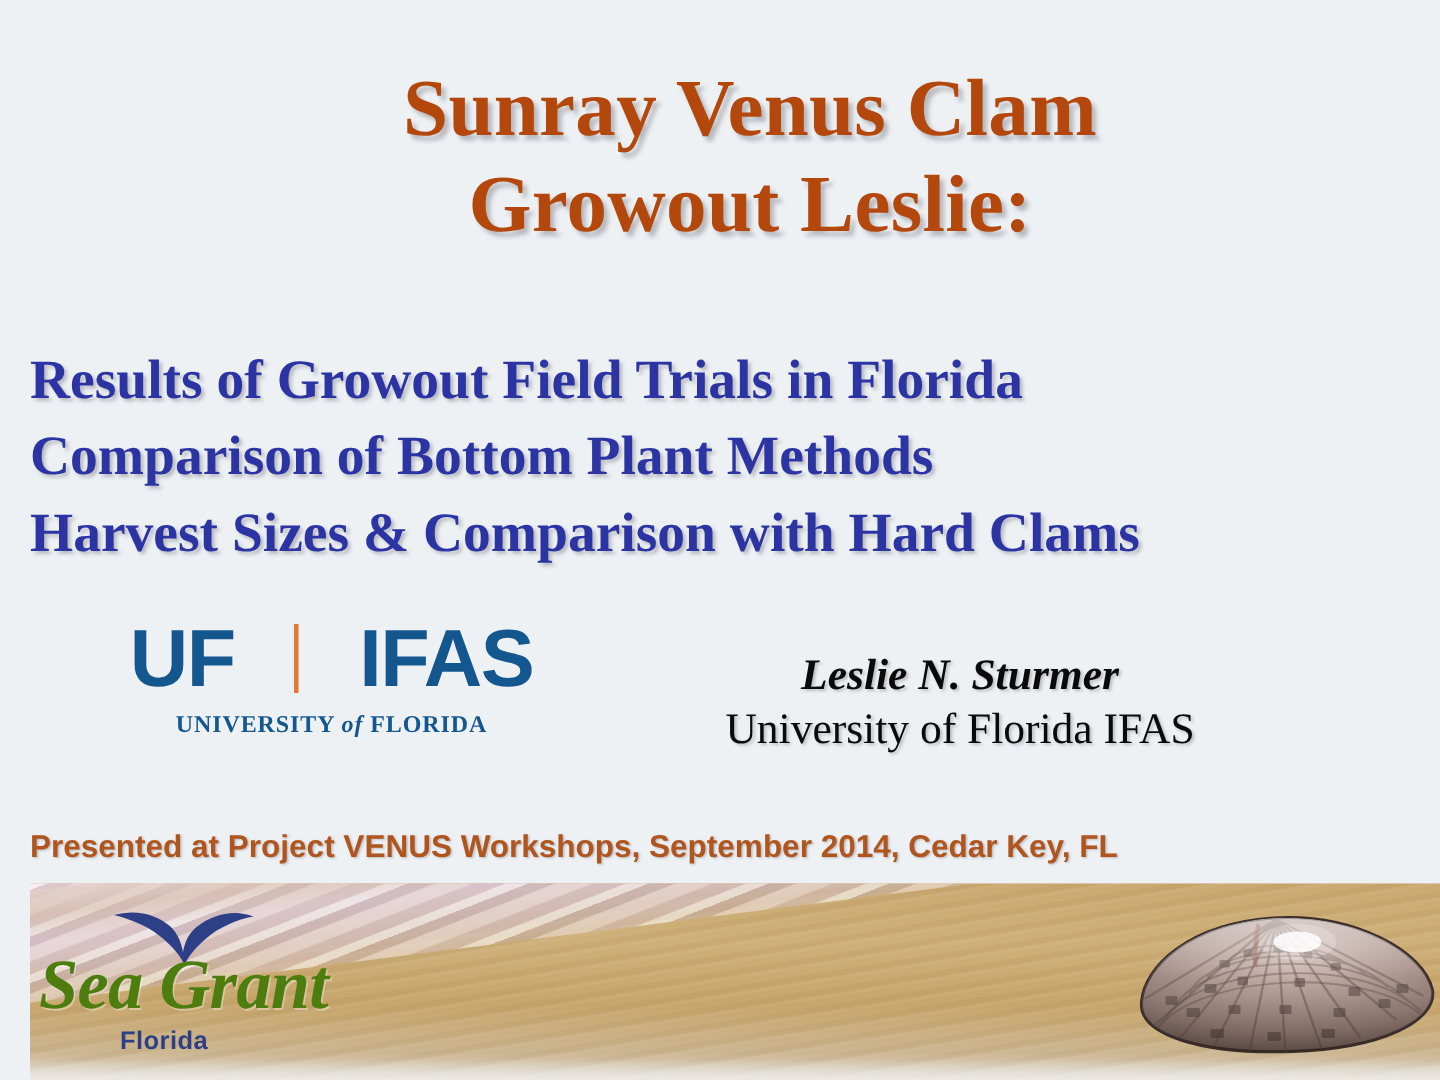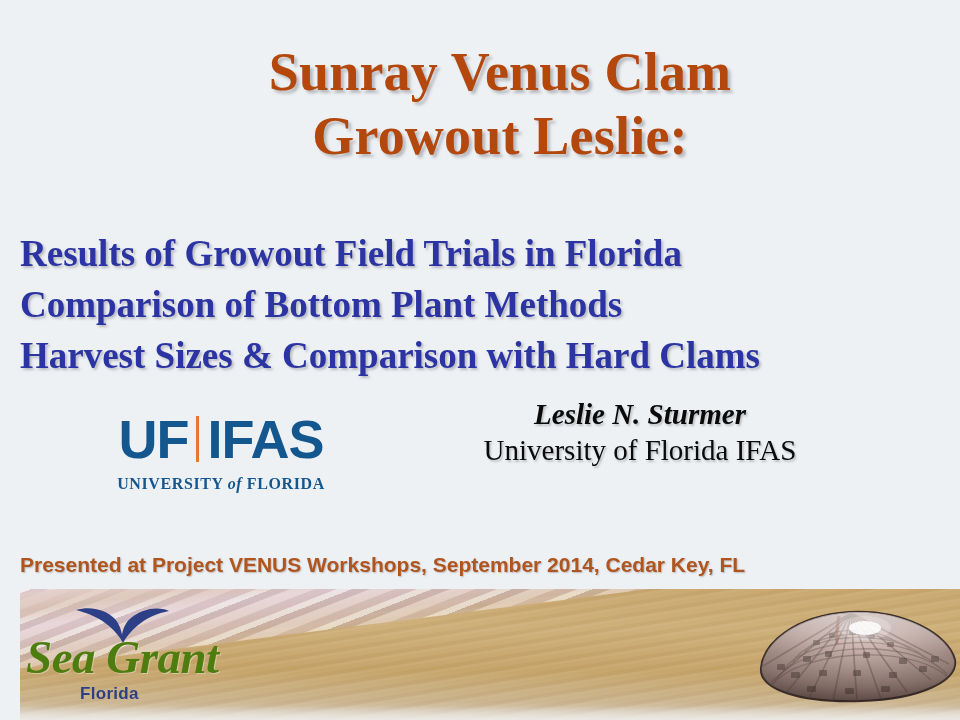--- a/index.html
+++ b/index.html
@@ -66,20 +66,21 @@
     left: 66px;
     top: 412px;
     width: 270px;
     text-align: center;
   }
   #uf-logo-main {
     display: flex;
     align-items: center;
     justify-content: center;
     height: 54px;
+    gap: 32px;
   }
   .uf-word {
     font-family: "Liberation Sans", sans-serif;
     font-weight: bold;
     font-size: 54px;
     line-height: 54px;
     color: #14578f;
     letter-spacing: -1px;
   }
   #uf-bar {
@@ -102,21 +103,21 @@
   #uf-logo-sub .of {
     font-style: italic;
     font-weight: bold;
     text-transform: none;
   }
 
   
   #author-block {
     position: absolute;
     left: 360px;
-    top: 396px;
+    top: 432px;
     width: 520px;
     text-align: center;
   }
   #author-name {
     font-family: "Liberation Serif", serif;
     font-weight: bold;
     font-style: italic;
     font-size: 29px;
     line-height: 36px;
     color: #0a0a0a;

